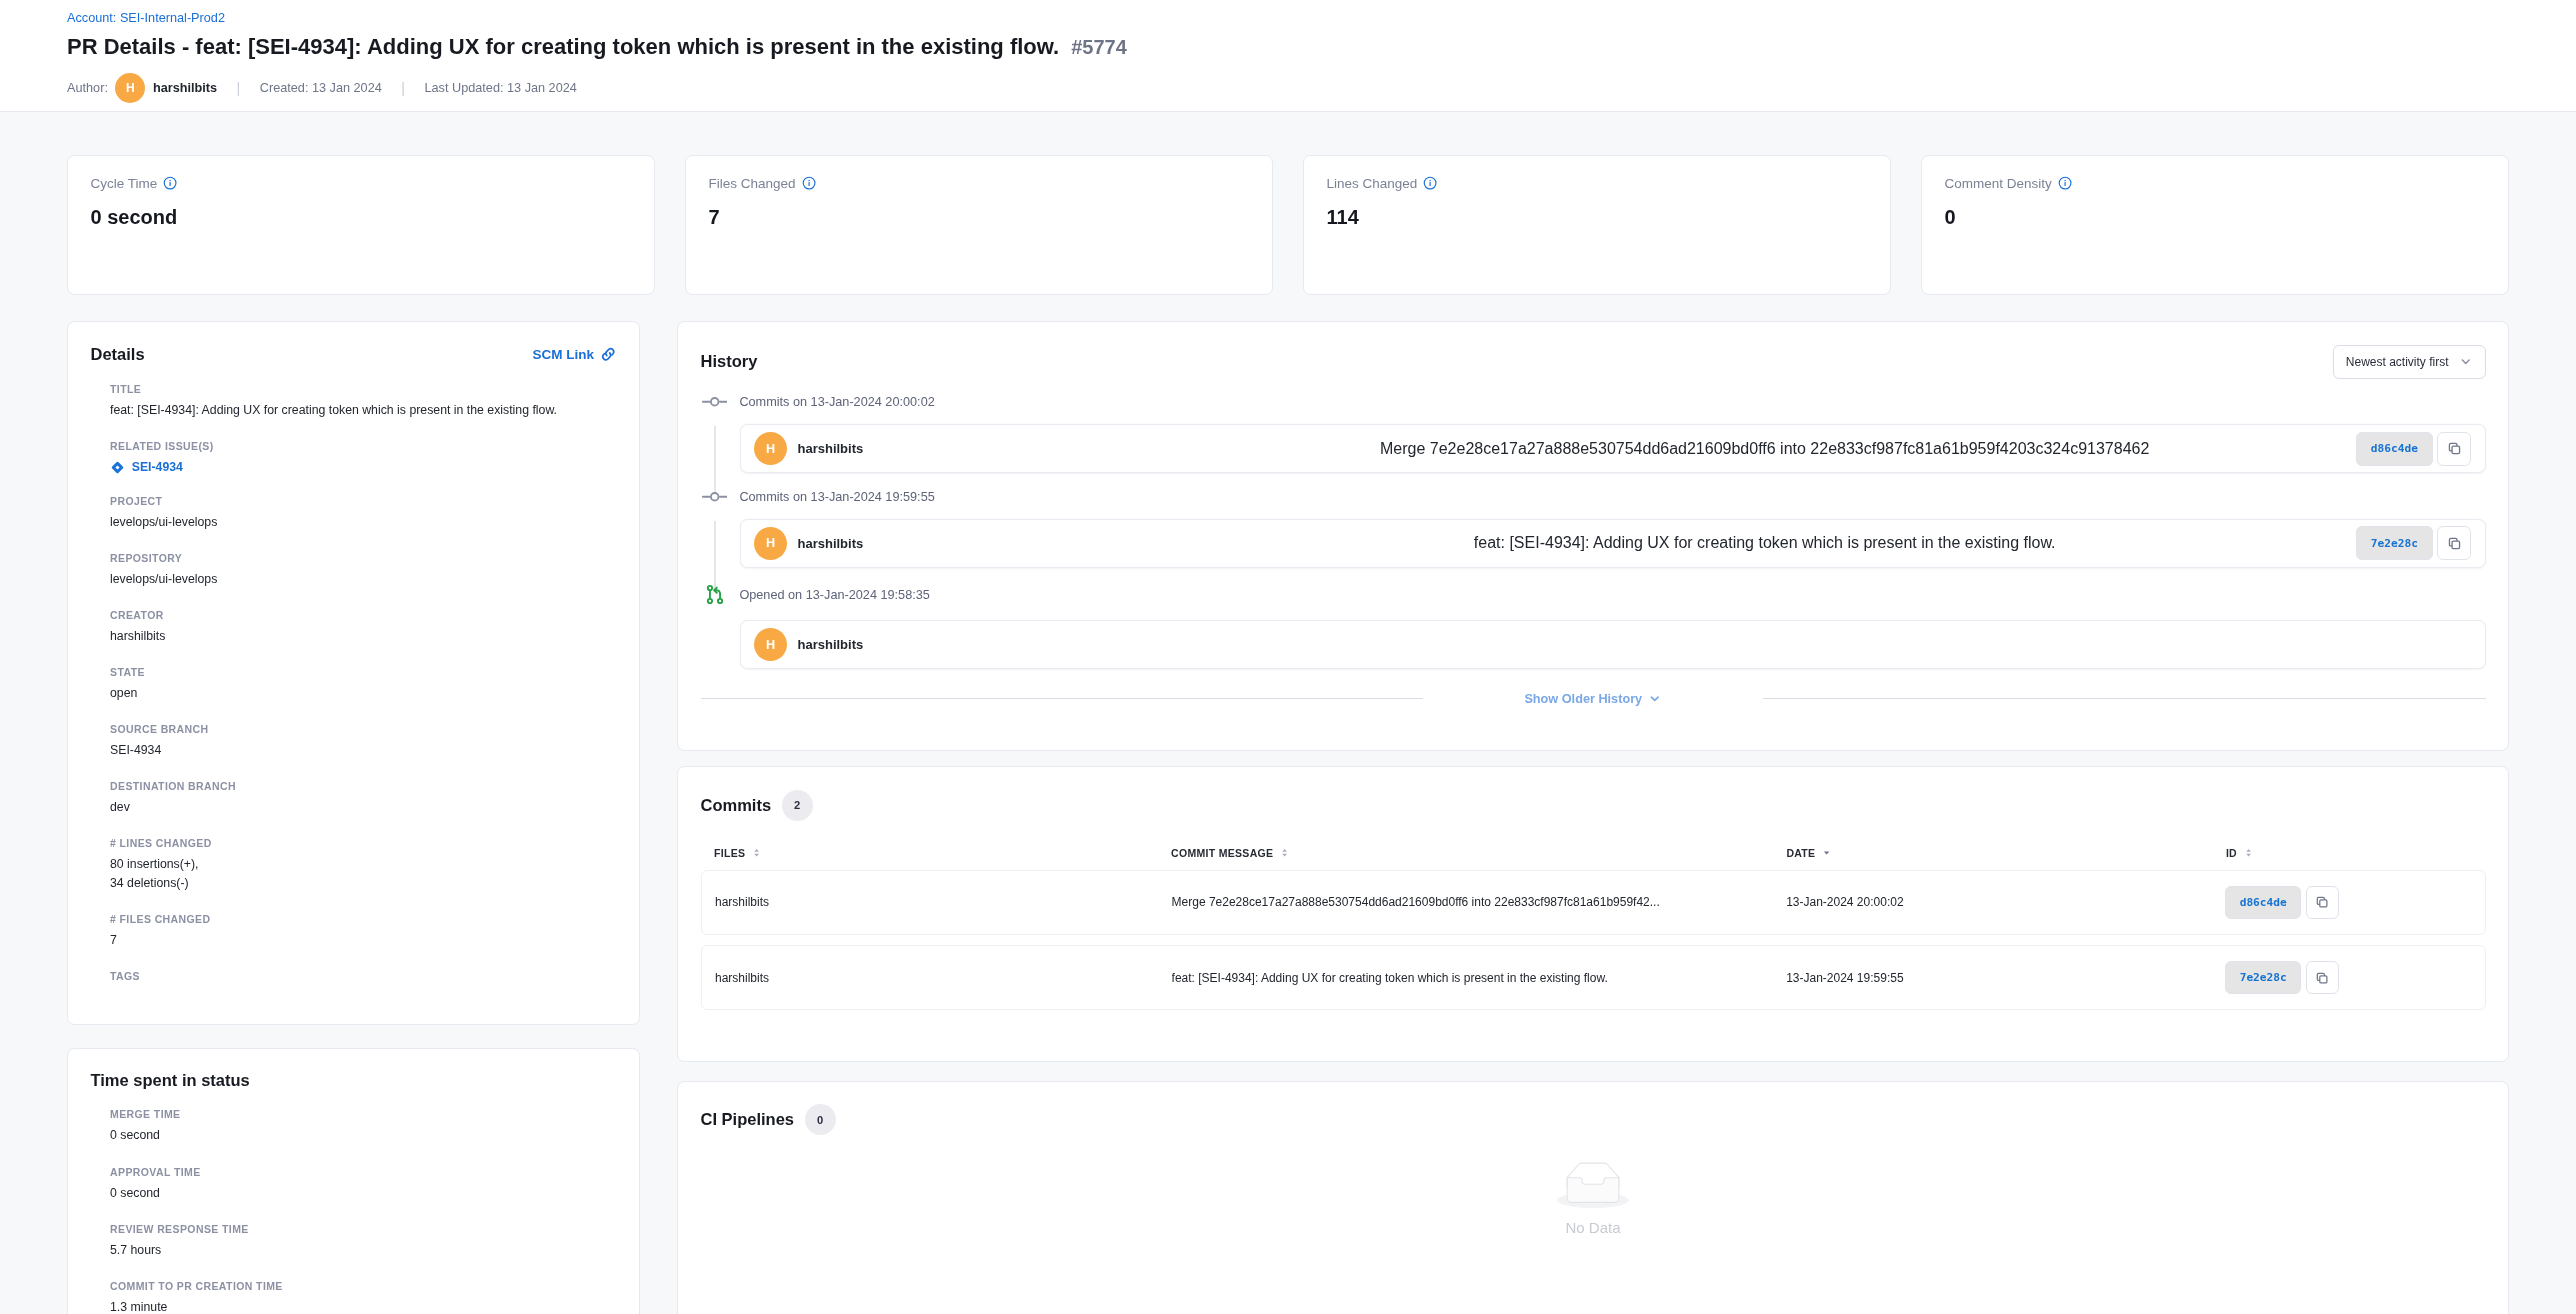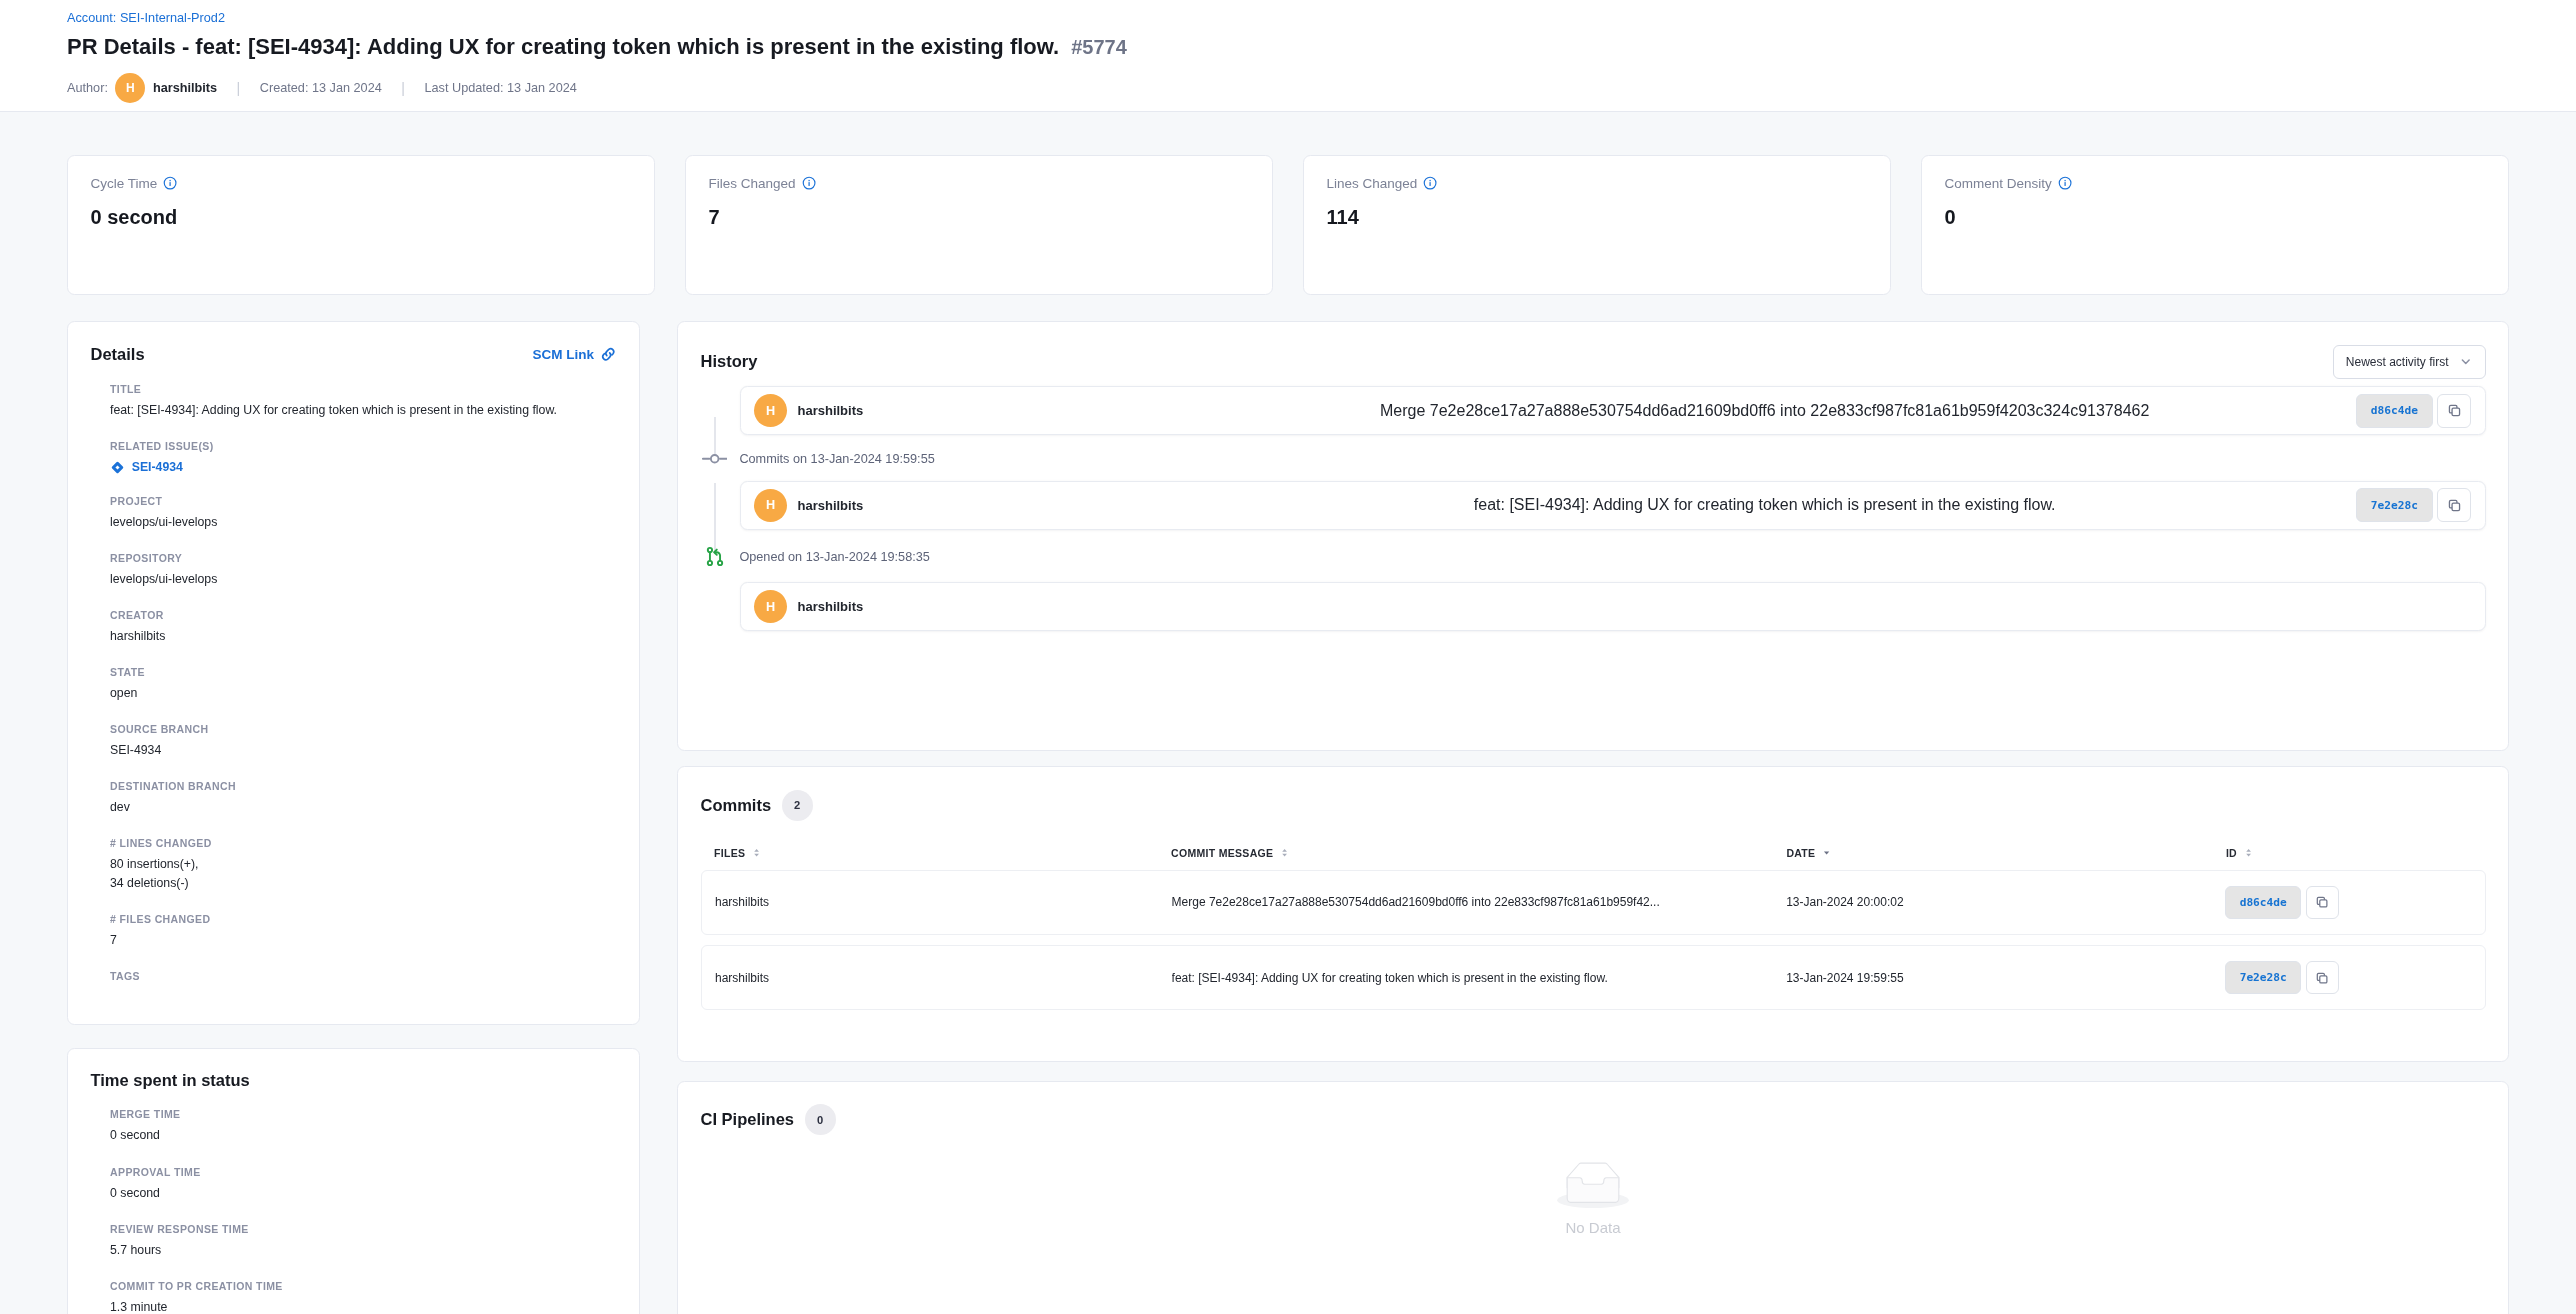--- a/index.html
+++ b/index.html
@@ -277,20 +277,30 @@
             <svg width="13.5" height="13.5" viewBox="0 0 16 16" fill="none" stroke="#8b90a3" stroke-width="1.8" stroke-linecap="round" stroke-linejoin="round">
                 <path d="M4 6l4 4 4-4"></path>
               </svg>
           </span>
         </div>
       </div>
 
       <div class="timeline">
         <div class="event">
           <div class="connector"></div>
+          <div class="event-header">
+            <span class="event-icon">
+              <svg width="25.4" height="13.5" viewBox="0 0 24 12" fill="none" stroke="#8b90a3" stroke-width="1.8" stroke-linecap="round">
+                  <circle cx="12" cy="6" r="3.6"></circle>
+                  <line x1="0.8" y1="6" x2="7" y2="6"></line>
+                  <line x1="17" y1="6" x2="23.2" y2="6"></line>
+                </svg>
+            </span>
+            <span class="event-label">Commits on 13-Jan-2024 20:00:02</span>
+          </div>
           <div class="event-card">
             <div class="card-author">
               <span class="avatar md">H</span>
               <span class="card-name">harshilbits</span>
             </div>
             <div class="card-message">Merge 7e2e28ce17a27a888e530754dd6ad21609bd0ff6 into 22e833cf987fc81a61b959f4203c324c91378462</div>
             <div class="chip-group">
               <span class="sha-chip">d86c4de</span>
               <span class="copy-btn">
                 <svg width="15" height="15" viewBox="0 0 16 16" fill="none" stroke="#6f7589" stroke-width="1.4">
@@ -348,20 +358,32 @@
           </div>
           <div class="event-card">
             <div class="card-author">
               <span class="avatar md">H</span>
               <span class="card-name">harshilbits</span>
             </div>
           </div>
         </div>
       </div>
 
+      <div class="older-row">
+        <span class="older-line l"></span>
+        <span class="older-link">
+          <span>Show Older History</span>
+          <span>
+            <svg width="13.5" height="13.5" viewBox="0 0 16 16" fill="none" stroke="#7aa7e6" stroke-width="1.9" stroke-linecap="round" stroke-linejoin="round">
+                <path d="M4 6l4 4 4-4"></path>
+              </svg>
+          </span>
+        </span>
+        <span class="older-line r"></span>
+      </div>
     </div>
 
     <div class="panel commits-panel">
       <div class="head-with-badge">
         <span class="panel-heading">Commits</span>
         <span class="count-badge">2</span>
       </div>
       <div class="tbl-header">
         <span class="th">
           <span>FILES</span>

